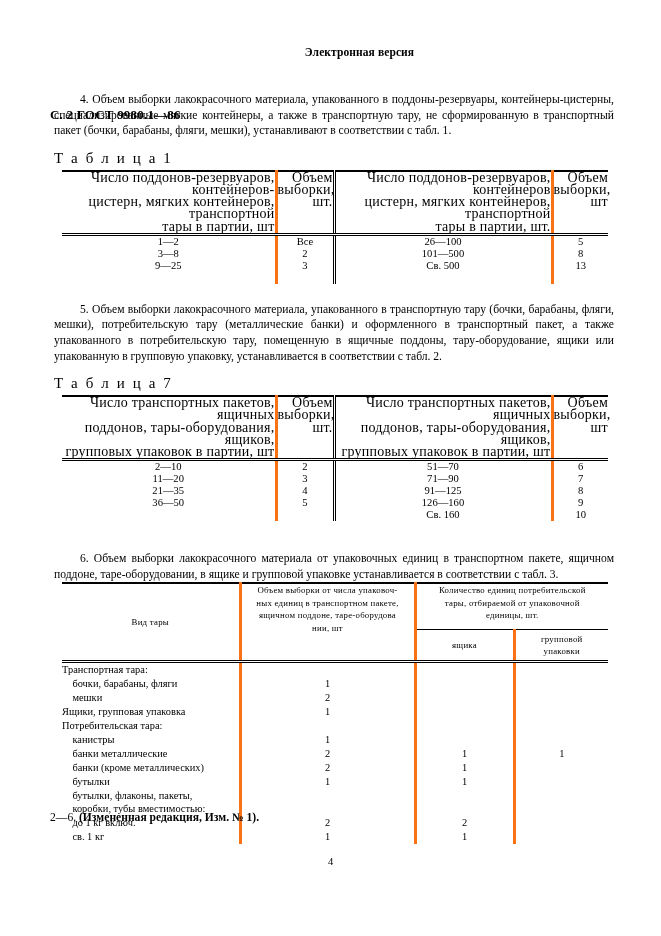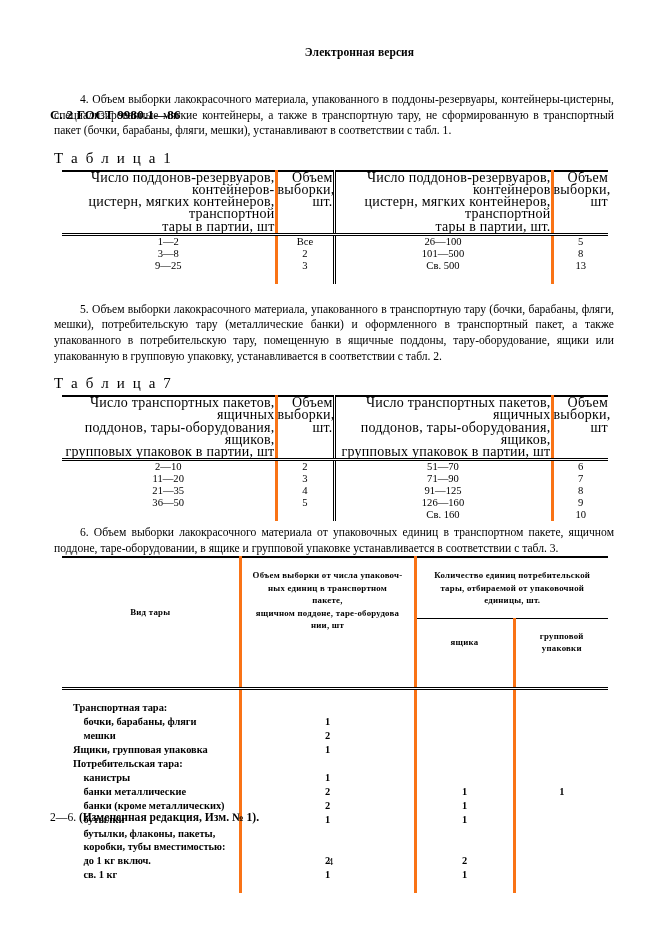--- a/index.html
+++ b/index.html
@@ -93,23 +93,23 @@
     line-height: 12px;
     padding: 7px 4px 12px 4px;
     font-size: 10.6px;
     margin-top: 38px;
   }
   .pad-bottom-row td { height: 12px; }
 
   
   table.gost3 { border-collapse: collapse; width: 546px; margin-left: 8px; table-layout: fixed; }
   table.gost3 td {
-    padding: 11px;
+    padding: 0;
     vertical-align: top;
-    font-weight: bold;
+    font-weight: normal;
   }
   .h3 {
     text-align: center;
     line-height: 12.4px;
     font-size: 8.8px;
     letter-spacing: 0.25px;
     padding: 6px 6px 6px 6px;
   }
   .h3.vmid { vertical-align: middle; text-align: center; }
   .b-bot { border-bottom: 1px solid #000; }
@@ -209,21 +209,21 @@
         </tr>
         <tr>
           <td class="data-cell"><span class="nl">2—10<br>11—20<br>21—35<br>36—50</span></td>
           <td class="data-cell v-line"><span class="nl">2<br>3<br>4<br>5</span></td>
           <td class="data-cell v-dbl"><span class="nl">51—70<br>71—90<br>91—125<br>126—160<br>Св.&nbsp;160</span></td>
           <td class="data-cell v-line"><span class="nl">6<br>7<br>8<br>9<br>10</span></td>
         </tr>
       </tbody>
     </table>
 
-    <p class="para" style="margin-top:4px">6. Объем выборки лакокрасочного материала от упаковочных единиц в транспортном пакете, ящичном поддоне, таре-оборудовании, в ящике и групповой упаковке устанавливается в соответ­ствии с табл. 3.</p>
+    <p class="para" style="margin-top:30px">6. Объем выборки лакокрасочного материала от упаковочных единиц в транспортном пакете, ящичном поддоне, таре-оборудовании, в ящике и групповой упаковке устанавливается в соответ­ствии с табл. 3.</p>
 
 
     <table class="gost3">
       <colgroup>
         <col style="width:178px">
         <col style="width:175px">
         <col style="width:99px">
         <col style="width:94px">
       </colgroup>
       <tbody>

